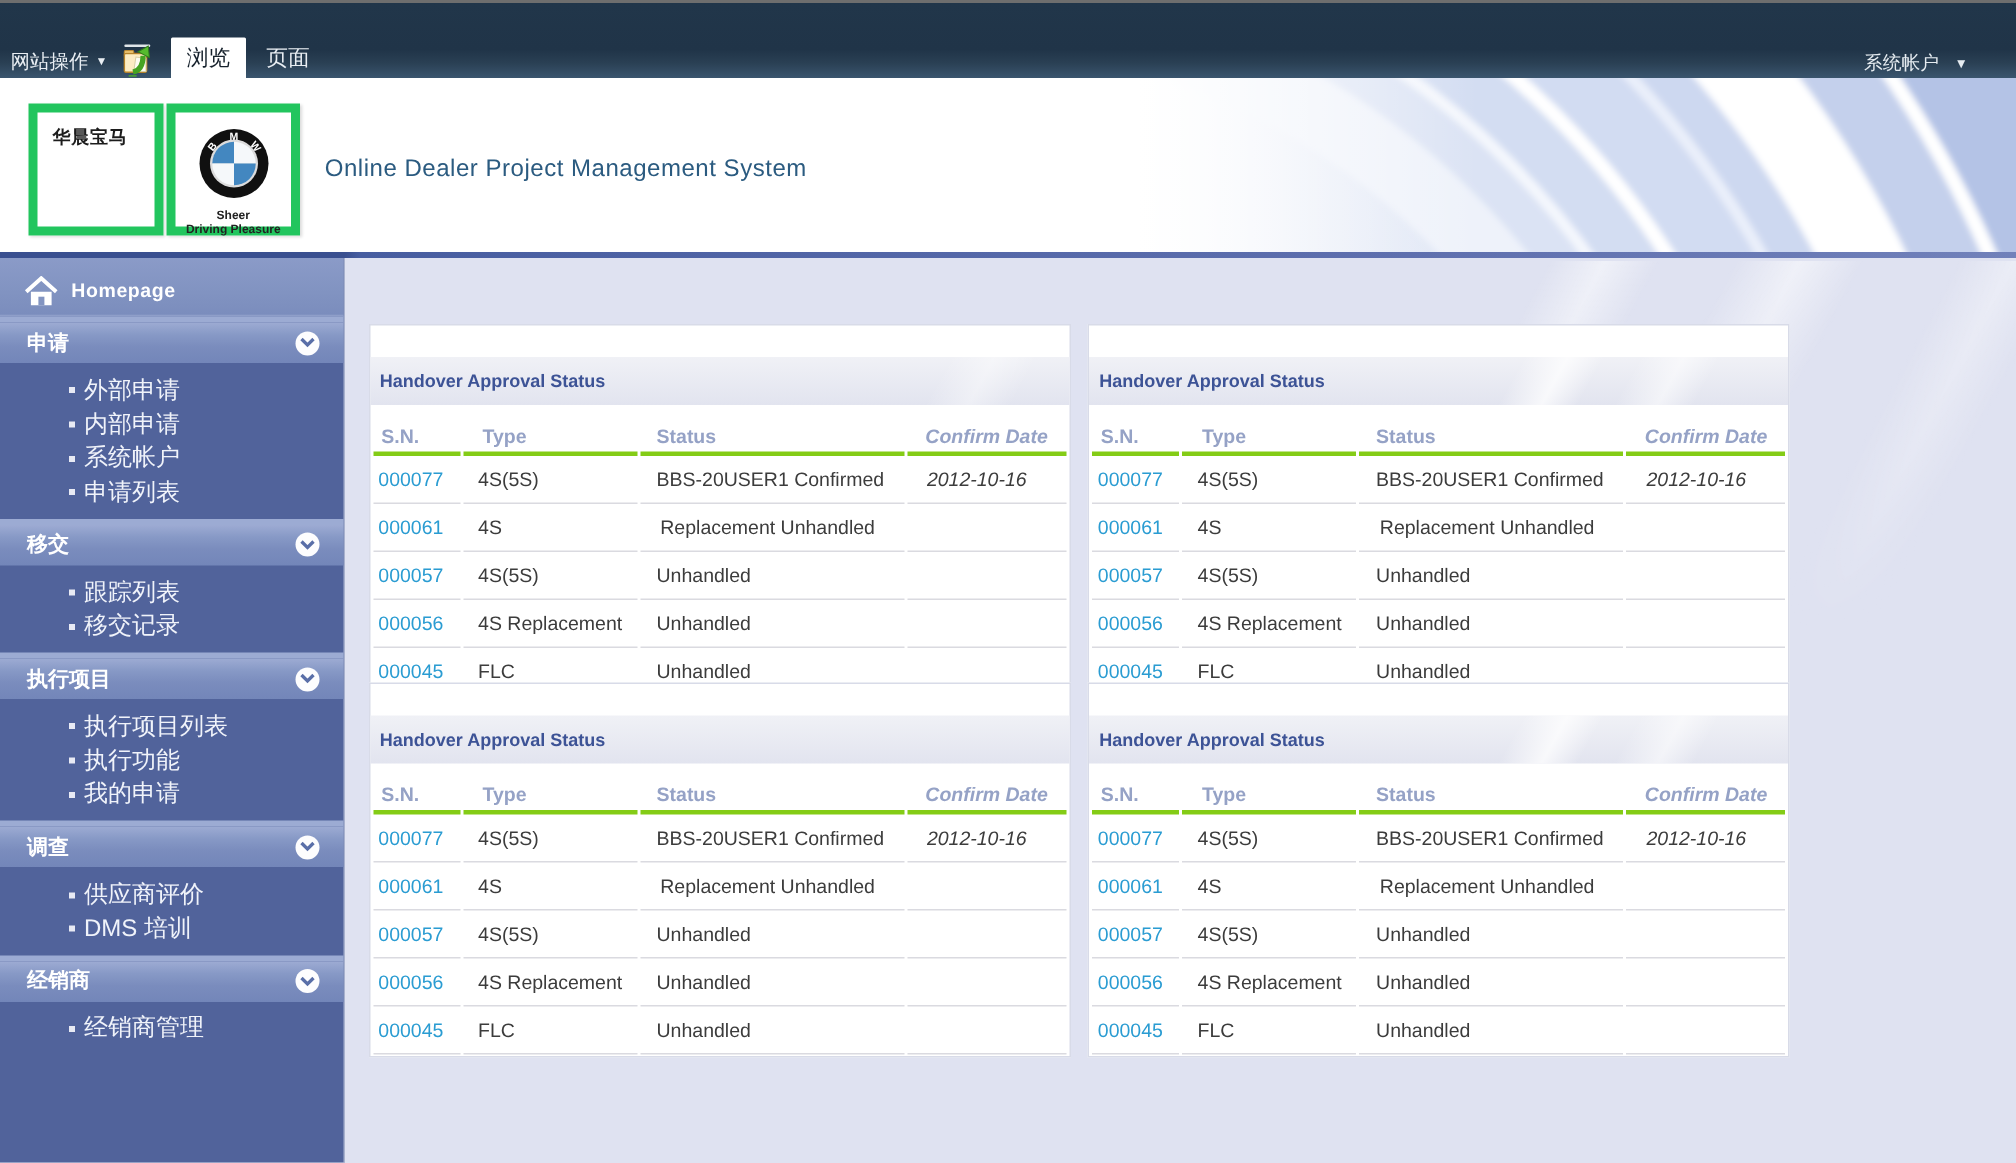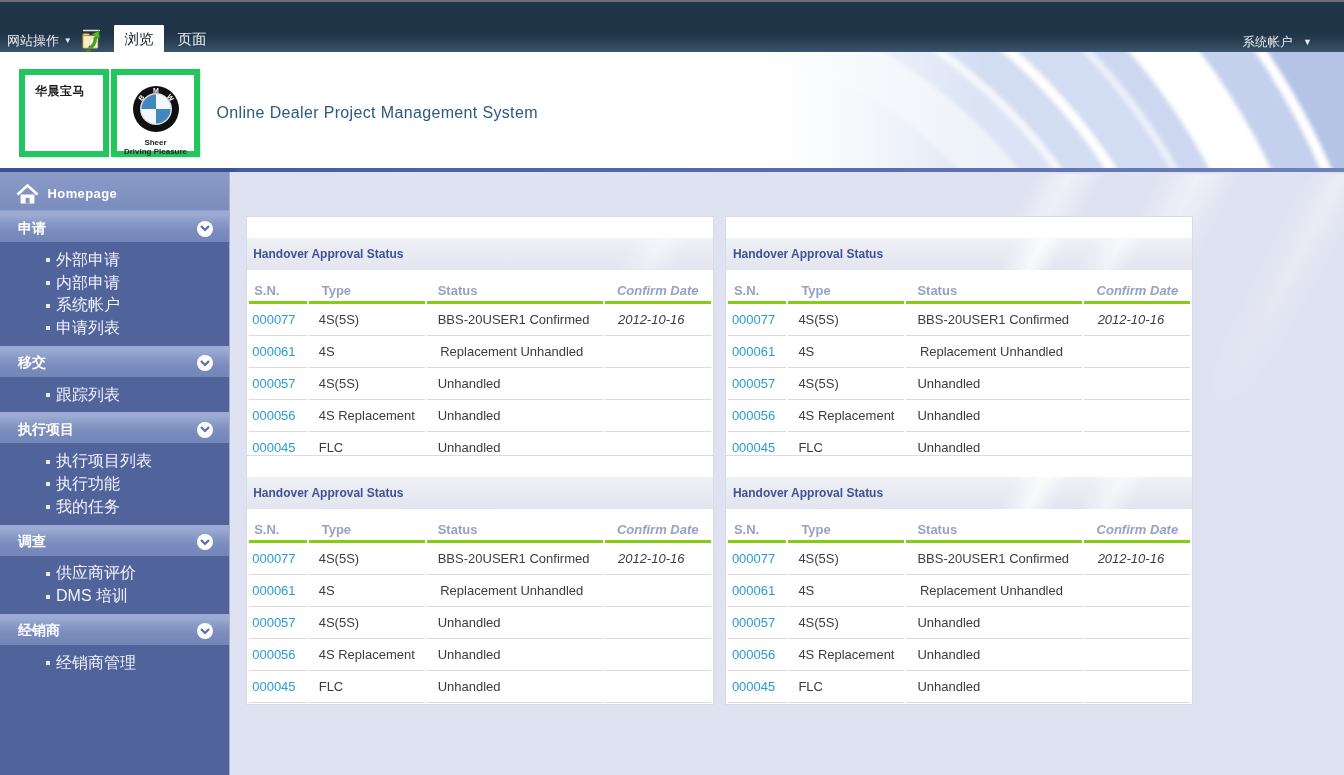--- a/index.html
+++ b/index.html
@@ -206,35 +206,36 @@
   <div class="shead">
       <span>移交</span>
       <div class="chev">
         <svg width="10" height="7" viewBox="0 0 10 7">
           <path d="M1 1 L5 5 L9 1" stroke="#5a6fa8" stroke-width="2.2" fill="none"></path>
         </svg>
       </div>
     </div>
   <ul class="smenu">
     <li>跟踪列表</li>
+    <li>移交记录</li>
   </ul>
 
   <div class="sect"></div>
   <div class="shead">
       <span>执行项目</span>
       <div class="chev">
         <svg width="10" height="7" viewBox="0 0 10 7">
           <path d="M1 1 L5 5 L9 1" stroke="#5a6fa8" stroke-width="2.2" fill="none"></path>
         </svg>
       </div>
     </div>
   <ul class="smenu">
     <li>执行项目列表</li>
     <li>执行功能</li>
-    <li>我的任务</li>
+    <li>我的申请</li>
   </ul>
 
   <div class="sect"></div>
   <div class="shead">
       <span>调查</span>
       <div class="chev">
         <svg width="10" height="7" viewBox="0 0 10 7">
           <path d="M1 1 L5 5 L9 1" stroke="#5a6fa8" stroke-width="2.2" fill="none"></path>
         </svg>
       </div>

